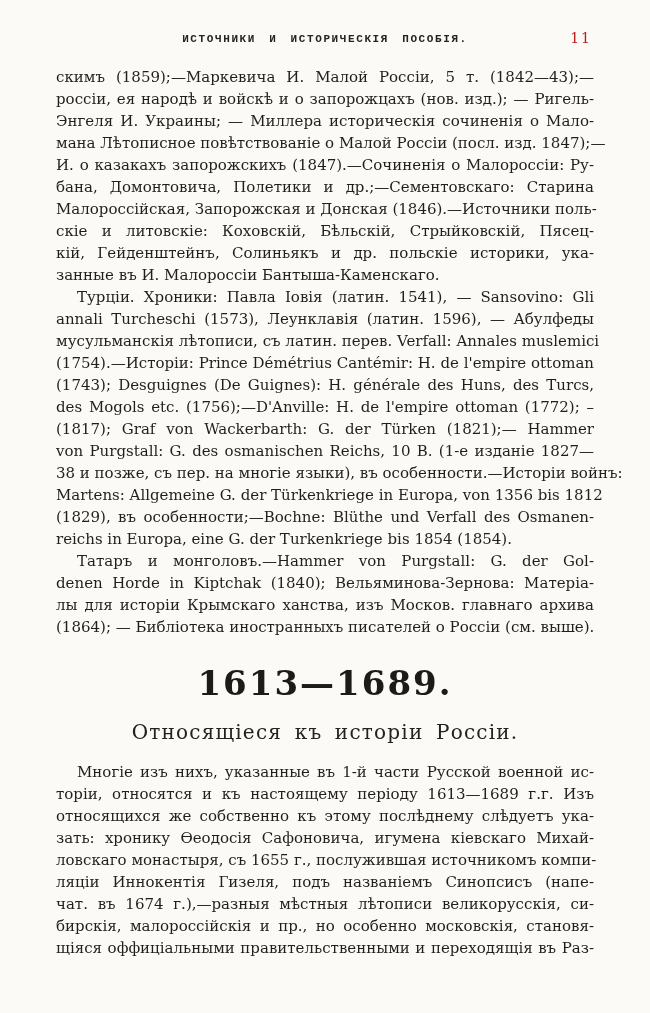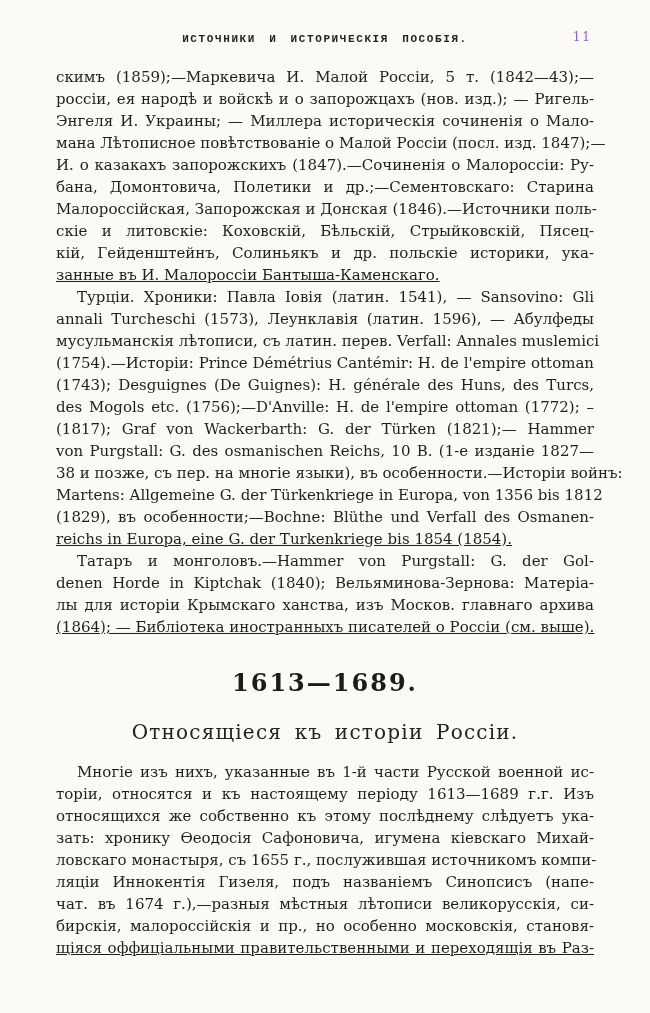--- a/index.html
+++ b/index.html
@@ -36,54 +36,53 @@
     font-weight: bold;
     letter-spacing: 1.6px;
     word-spacing: 5px;
     color: #262420;
     font-family: Liberation Mono, monospace;
   }
   .page-num {
     position: absolute;
     right: 2px;
     top: -3px;
-    font-size: 12px;
+    font-size: 14px;
     letter-spacing: 2px;
-    color: #8b5cf6;
+    color: #b91c1c;
     text-align: center;
   }
   
   .bodytext { margin-top: 16px; }
   .para { font-size: 15px; }
   .para .line {
     line-height: 22px;
     height: 22px;
     white-space: nowrap;
     text-align: justify;
     text-align-last: justify;
     overflow: visible;
   }
   .para .line:last-child {
     text-align-last: left;
-    text-decoration: underline;
   }
   .para.flush .line:last-child {
     text-align-last: justify;
   }
   .para.indent .line:first-child {
     text-indent: 21px;
   }
   
   .section-title {
     margin: 0;
     margin-top: 24px;
     height: 42px;
     line-height: 42px;
     text-align: center;
-    font-size: 24px;
+    font-size: 34px;
     font-weight: bold;
     letter-spacing: 2px;
     color: #1d1b18;
   }
   .section-subtitle {
     margin-top: 17px;
     height: 22px;
     line-height: 22px;
     text-align: center;
     font-size: 20px;

